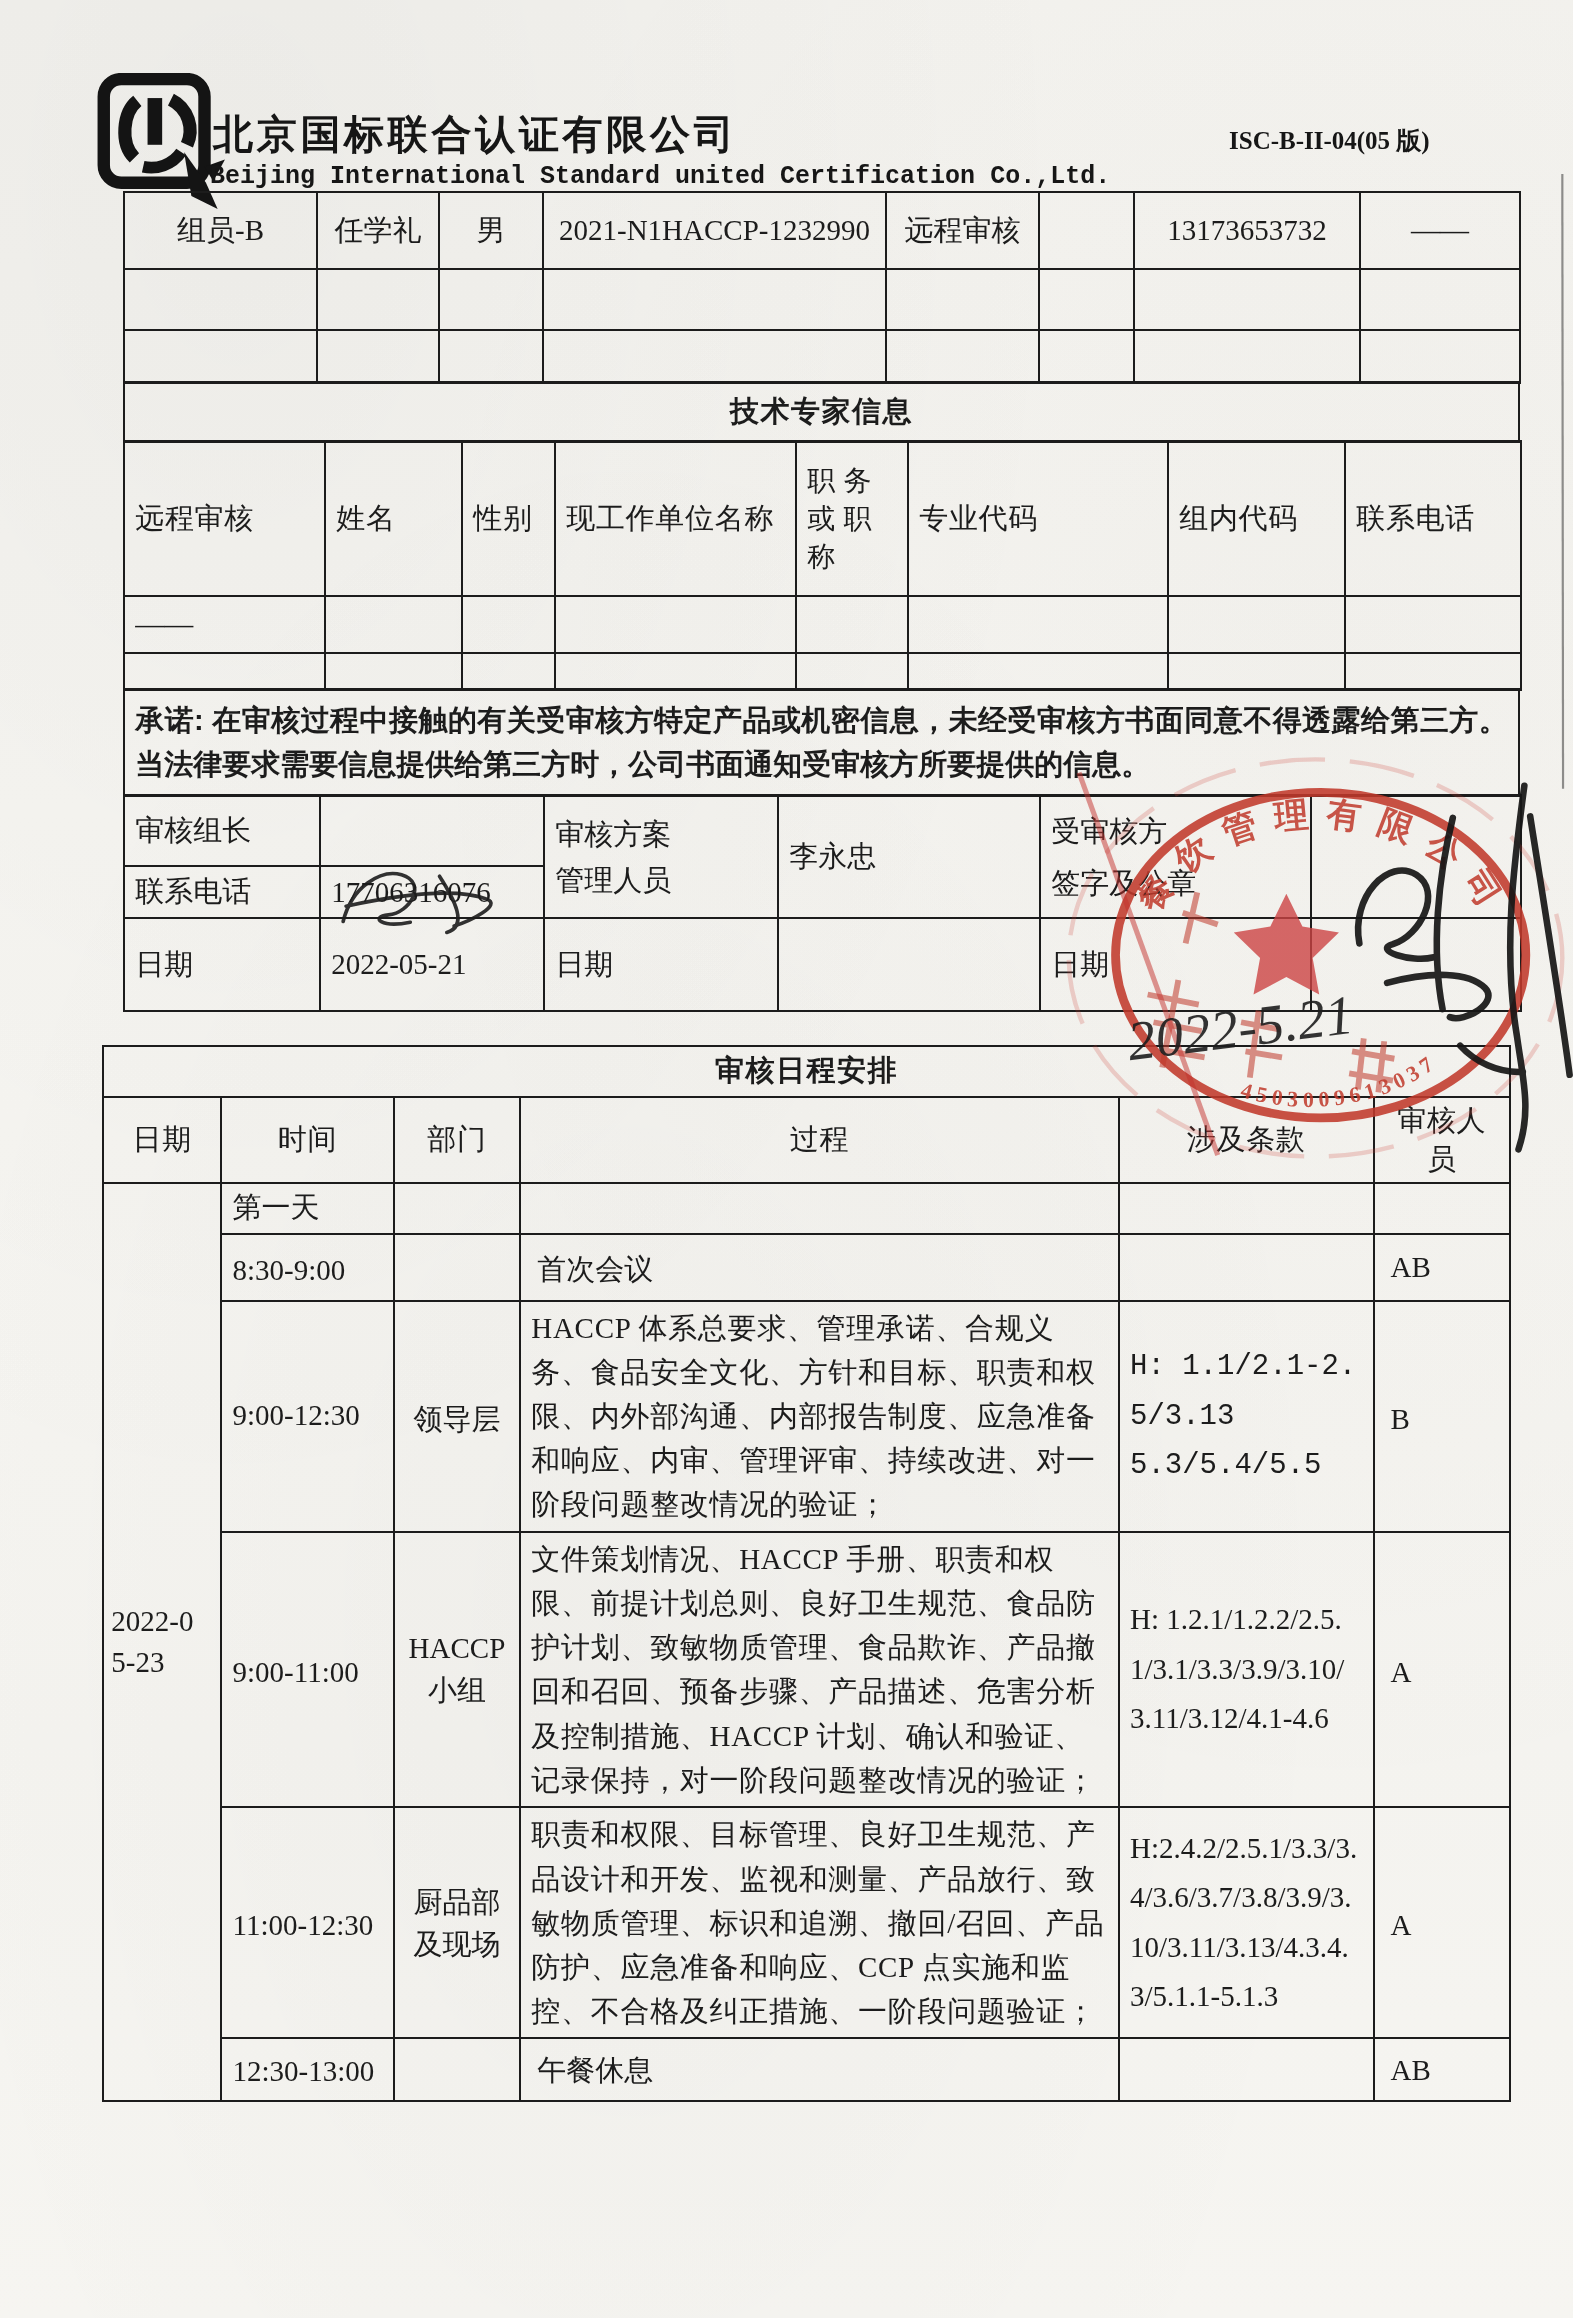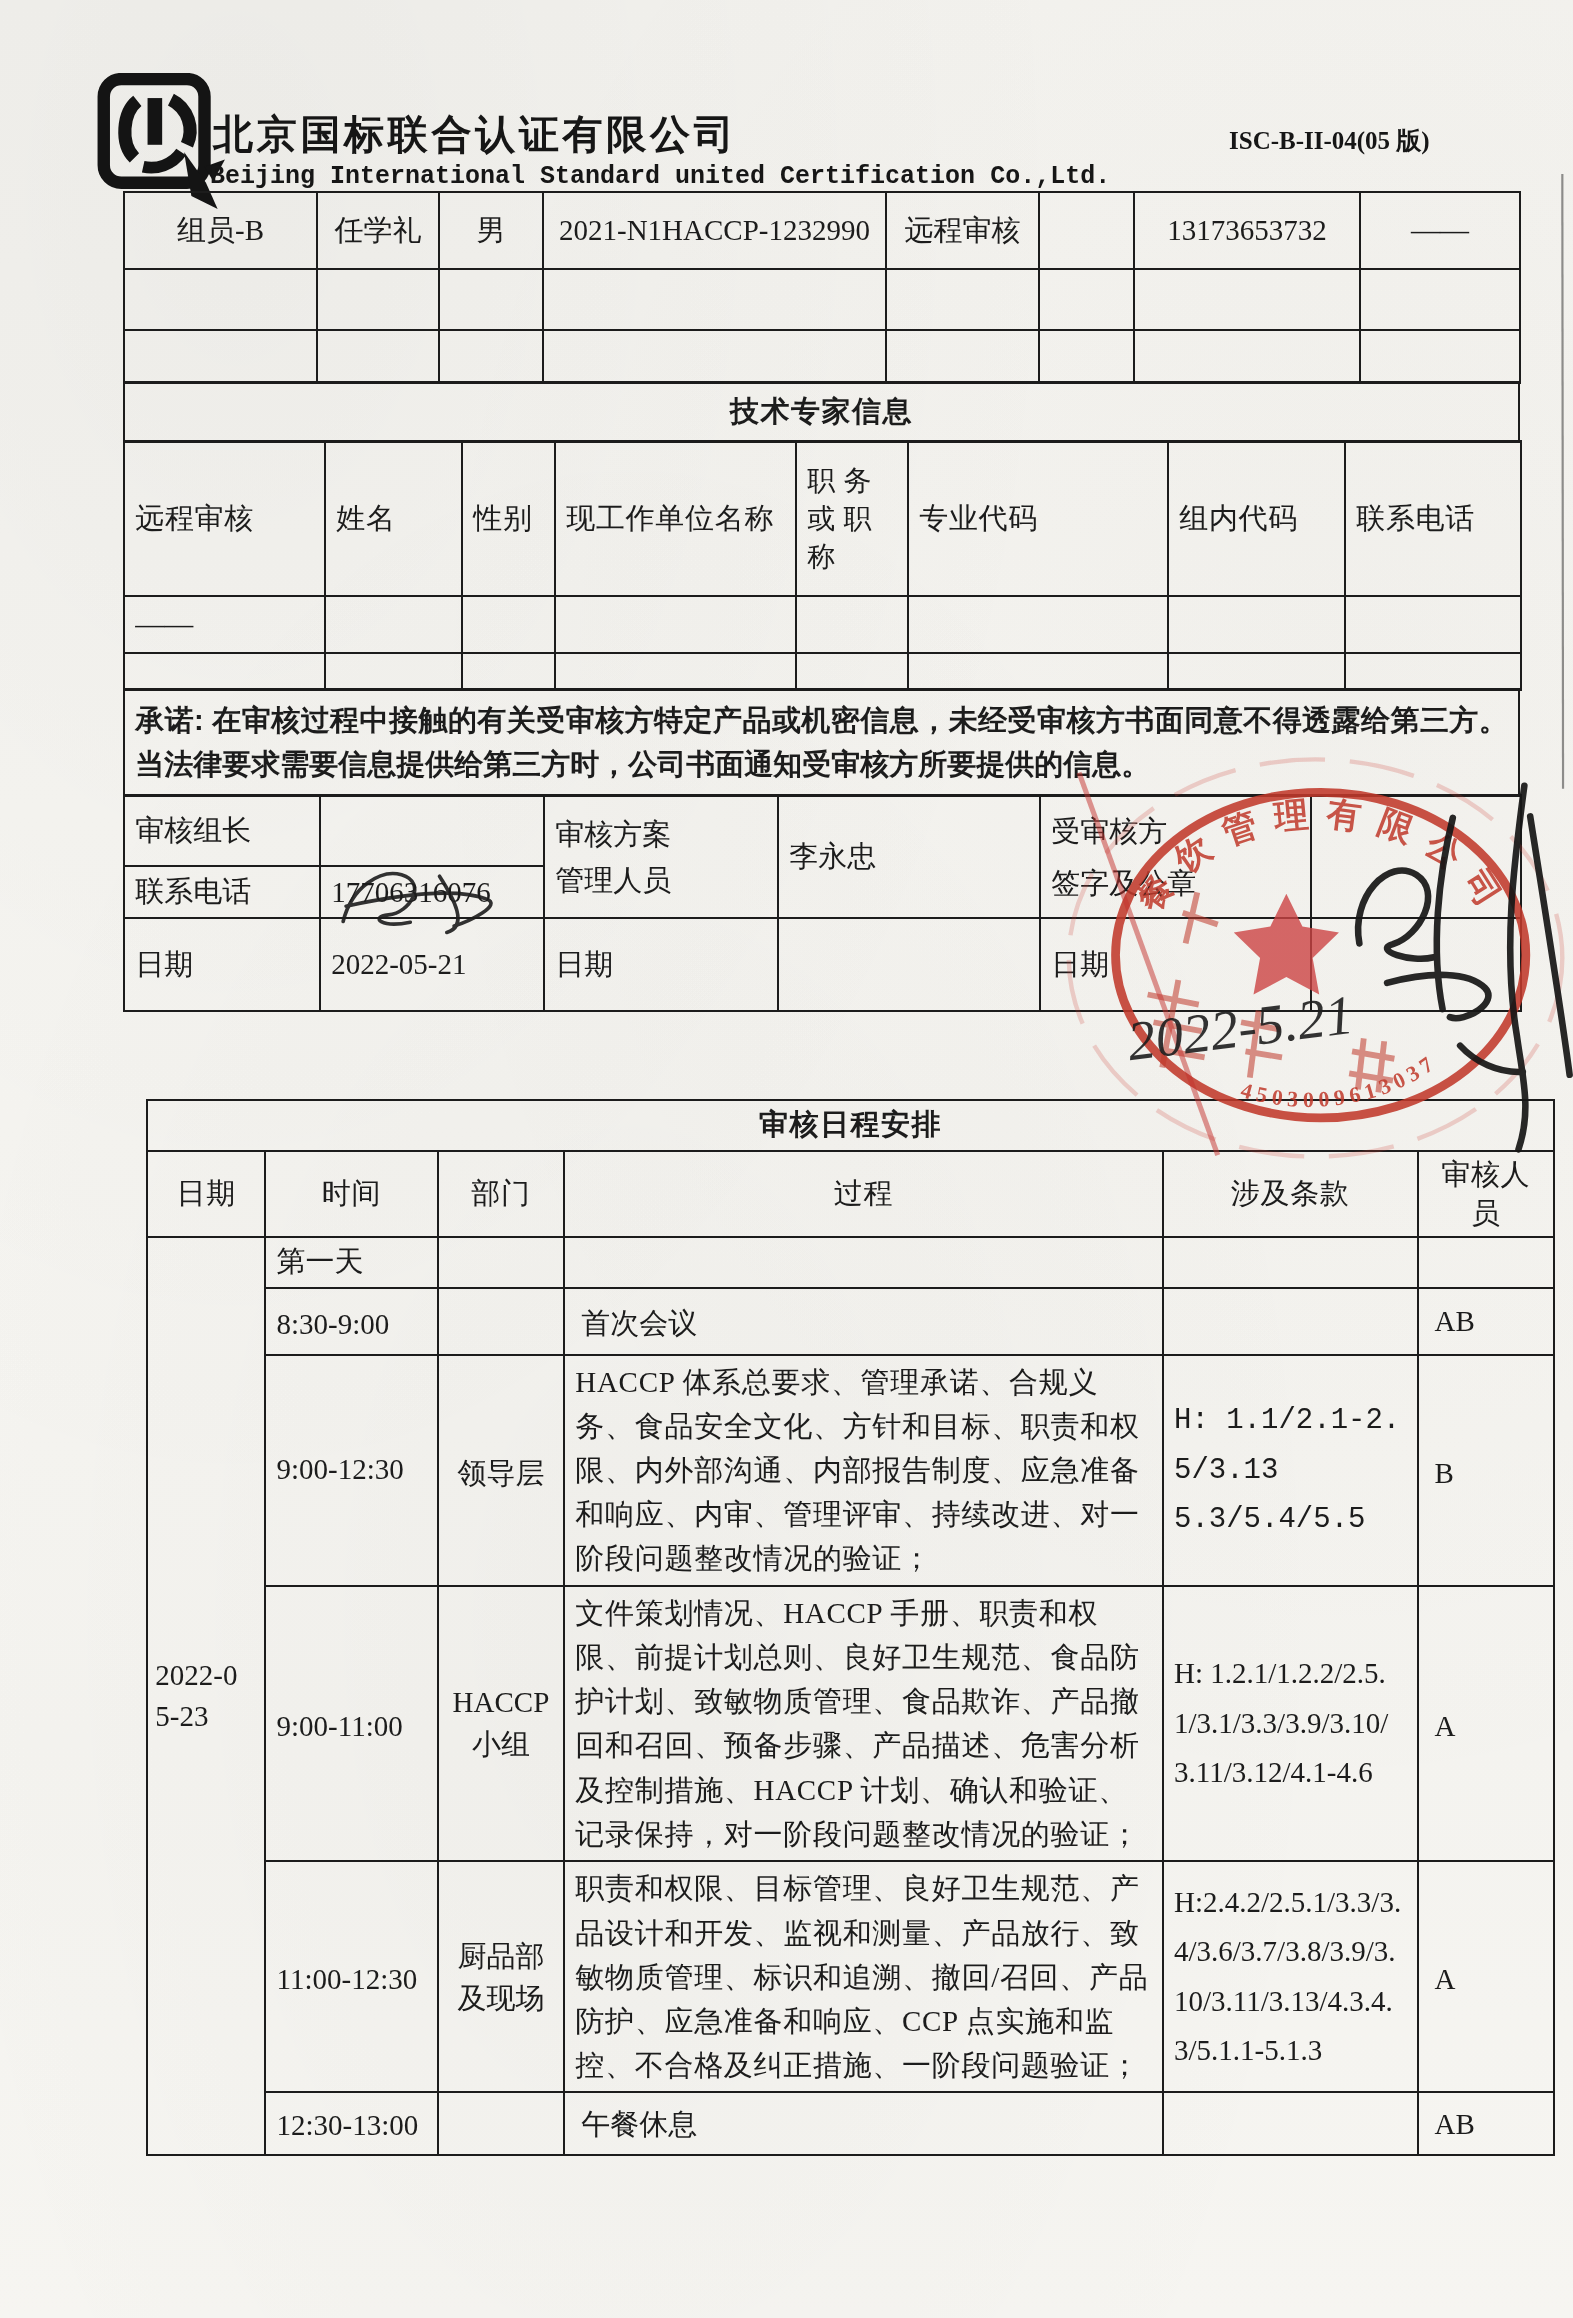--- a/index.html
+++ b/index.html
@@ -202,21 +202,21 @@
         <td class="l">2022-05-21</td>
         <td class="l">日期</td>
         <td></td>
         <td class="l">日期</td>
         <td></td>
       </tr>
     </tbody>
       </table>
   </div>
 
-  <div class="sec" style="left:102px;top:1099px;width:1409px;margin-left:44px;">
+  <div class="sec" style="left:102px;top:1045px;width:1409px;">
     <table class="frm">
       <colgroup>
           <col style="width:118px">
           <col style="width:172px">
           <col style="width:126px">
           <col style="width:597px">
           <col style="width:254px">
           <col style="width:136px">
         </colgroup>
       <tbody>

